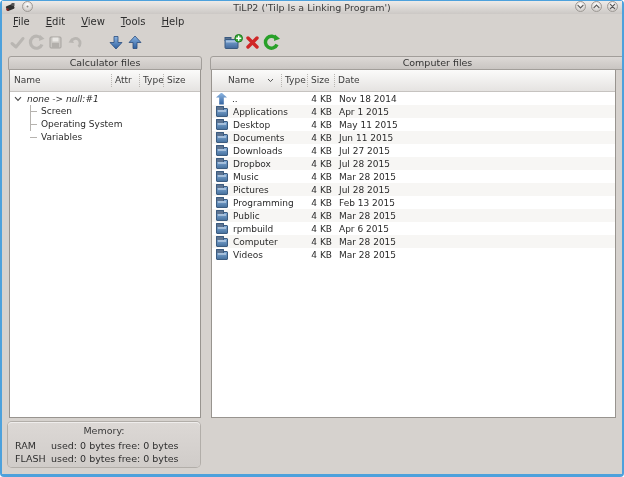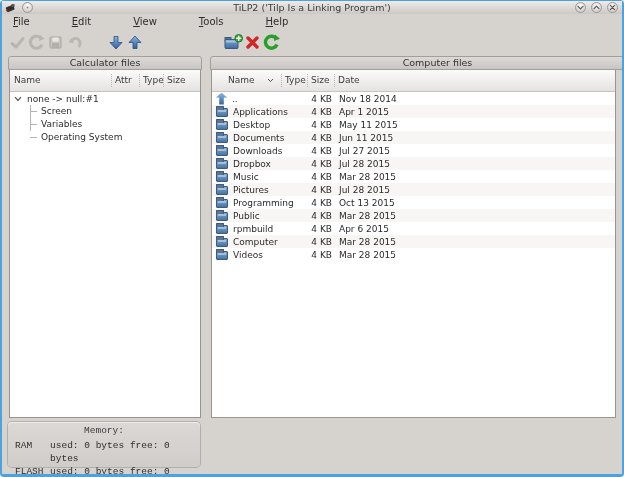--- a/index.html
+++ b/index.html
@@ -4,32 +4,32 @@
 <style>
   * { box-sizing: border-box; margin: 0; padding: 0; }
   html,body { width:624px; height:477px; }
   body { font-family:"DejaVu Sans", sans-serif; background:#fff; }
 
   #window { position:relative; width:624px; height:477px; background:#4da1dc; border-radius:4px; overflow:hidden; }
   #frame { position:absolute; top:1px; left:2px; right:2px; bottom:3px; background:#d6d2ce; overflow:hidden; }
 
   
   .titlebar { position:absolute; top:0; left:0; right:0; height:13px;
-    background:linear-gradient(#edebe9,#ccc8c5); display:flex; align-items:center; }
+    background:linear-gradient(#edebe9,#ccc8c5); display:flex; }
   .title-text { position:absolute; left:0; right:0; text-align:center; font-size:9.5px; color:#3c3c3c; line-height:13px; }
   .app-icon { width:11px; height:11px; margin-left:3px; position:relative; z-index:2; }
   .winbtn { width:11px; height:11px; border-radius:50%; border:1px solid #9d9995;
     background:radial-gradient(circle at 50% 30%, #ffffff, #d2cecb 75%);
     display:flex; align-items:center; justify-content:center; position:relative; z-index:2; }
   .winbtn + .winbtn { margin-left:5px; }
   .left-circle { margin-left:6px; }
   .win-controls { margin-left:auto; margin-right:4px; display:flex; }
 
   
-  .menubar { position:absolute; top:13px; left:0; right:0; height:15px; display:flex; align-items:flex-start; padding-left:3px;gap:26px; }
+  .menubar { position:absolute; top:13px; left:0; right:0; height:15px; display:flex; align-items:flex-start; padding-left:3px; }
   .menu-item { font-size:10px; color:#2e2e2e; padding:0 8px; line-height:15px; cursor:default; }
   .menu-item u { text-decoration:underline; }
 
   
   .toolbar { position:absolute; top:28px; left:0; right:0; height:26px; display:flex; align-items:center; padding-left:6px; }
   .tbtn { width:19px; height:22px; display:flex; align-items:center; justify-content:center; }
   .gap-sm { width:22px; } .gap-lg { width:80px; }
 
   
   .panel-header { position:absolute; height:14px; border:1px solid #a29e9a; border-radius:3px 3px 0 0;
@@ -69,32 +69,32 @@
     background:linear-gradient(#7ea8d5,#49739f); border:1px solid #3c5c80; border-radius:1px; }
   .icon-folder::before { content:''; position:absolute; top:-3px; left:-1px; width:6px; height:3px;
     background:#5d7390; border:1px solid #3c5c80; border-bottom:none; border-radius:1px 1px 0 0; }
   .icon-folder::after { content:''; position:absolute; left:1px; right:1px; top:1px; height:2px; background:rgba(255,255,255,.38); }
   .icon-up { width:11px; height:12px; background:linear-gradient(#8db6e2,#30609d);
     clip-path:polygon(50% 0,100% 42%,71% 42%,71% 100%,29% 100%,29% 42%,0 42%); }
 
   
   .tree { font-size:9px; color:#2b2b2b; }
   .tree-root-row { height:13px; display:flex; align-items:center; padding-left:4px; }
-  .tree-root-row .label { margin-left:5px; }
+  .tree-root-row .label { margin-left:5px;font-style:italic; }
   .tree-children { position:relative; }
   .tree-children::before { content:''; position:absolute; left:20px; top:0; height:33px; border-left:1px solid #b6b3af; }
   .tree-child { height:13px; line-height:13px; padding-left:31px; position:relative; white-space:nowrap; }
   .tree-child::before { content:''; position:absolute; left:20px; top:6px; width:7px; border-top:1px solid #b6b3af; }
   .tree-children .tree-child:last-child { background:#fff; }
 
   
   .groupbox { position:absolute; top:421px; height:45px; border-radius:4px;
     background:linear-gradient(#dcd8d5,#d0ccc9);
     box-shadow:0 0 0 1px rgba(125,120,114,.4), inset 0 1px 0 rgba(255,255,255,.55); }
-  .gb-mem { left:6px; width:192px;font-family:Liberation Mono, monospace; }
+  .gb-mem { left:6px; width:192px; }
   .gb-folder { left:208px; width:406px; }
   .gb-title { text-align:center; font-size:9.5px; color:#3a3a3a; margin-top:3px; }
   .mem-rows { margin-top:3px; }
   .mem-row { display:flex; font-size:9.5px; color:#2e2e2e; line-height:13px; padding-left:7px; }
   .mem-label { width:36px; }
   .cf-row { display:flex; align-items:center; margin:7px 0 0 9px; font-size:9.5px; color:#2e2e2e; }
   .cf-row .icon-folder { margin-right:9px; }
 
   svg { display:block; }
 </style>
@@ -232,22 +232,22 @@
           <span>
             <svg width="8" height="6" viewBox="0 0 8 6">
                 <polyline points="1,1.2 4,4.4 7,1.2" fill="none" stroke="#4a4a4a" stroke-width="1.1"></polyline>
               </svg>
           </span>
           <span class="label">none -&gt; null:#1</span>
         </div>
         <div class="tree-children">
 
         <div class="tree-child">Screen</div>
+            <div class="tree-child">Operating System</div>
             <div class="tree-child">Variables</div>
-            <div class="tree-child">Operating System</div>
           </div>
       </div>
     </div>
 
     <div class="panel-header ph-right">Computer files</div>
     <div class="list-frame lf-right">
       <div class="col-header">
         <div class="rh-name">
           <span>Name</span>
           <span class="sort-chevron">
@@ -335,21 +335,21 @@
           <div class="c-size">4 KB</div>
           <div class="c-date">Jul 28 2015</div>
         </div>
           <div class="row">
           <div class="c-name">
             <span class="mini-icon icon-folder"></span>
             <span>Programming</span>
           </div>
           <div class="c-type"></div>
           <div class="c-size">4 KB</div>
-          <div class="c-date">Oct 13 2015</div>
+          <div class="c-date">Feb 13 2015</div>
         </div>
           <div class="row">
           <div class="c-name">
             <span class="mini-icon icon-folder"></span>
             <span>Public</span>
           </div>
           <div class="c-type"></div>
           <div class="c-size">4 KB</div>
           <div class="c-date">Mar 28 2015</div>
         </div>

